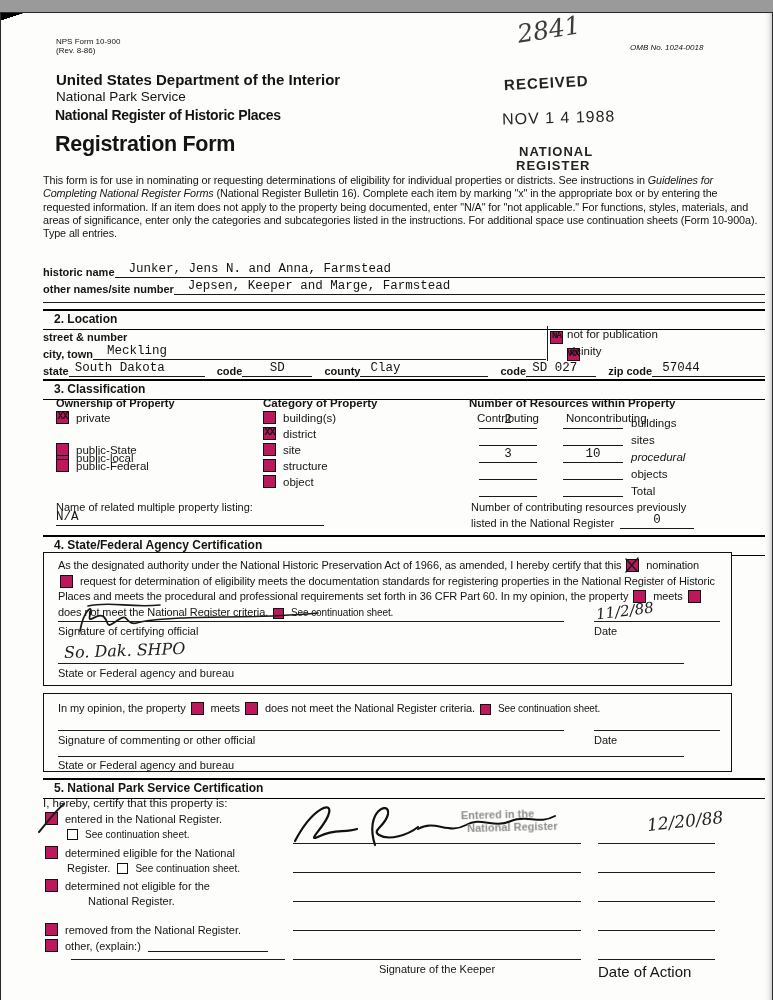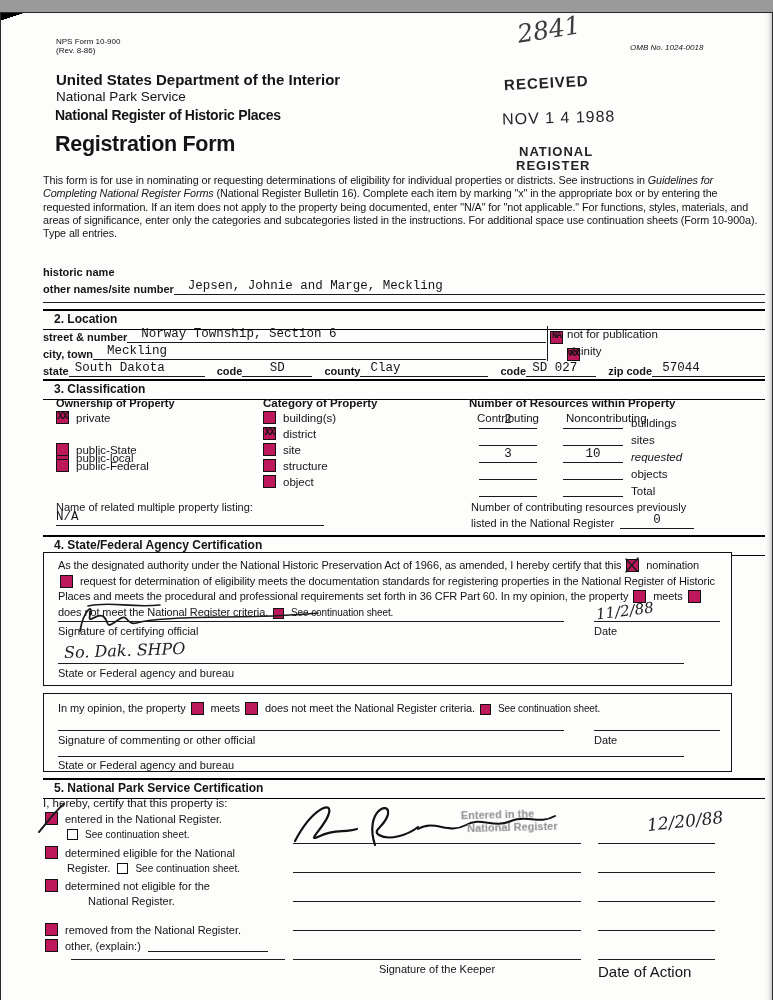--- a/index.html
+++ b/index.html
@@ -61,32 +61,32 @@
   <div class="abs b stamp" style="left:515px;top:145px;font-size:13px;">REGISTER</div>
 
   
   <div class="abs" style="left:42px;top:161px;width:724px;font-size:10.8px;line-height:13.3px;letter-spacing:-0.1px;">
     <span>This form is for use in nominating or requesting determinations of eligibility for individual properties or districts. See instructions in </span><span class="it">Guidelines for Completing National Register Forms</span><span> (National Register Bulletin 16). Complete each item by marking "x" in the appropriate box or by entering the requested information. If an item does not apply to the property being documented, enter "N/A" for "not applicable." For functions, styles, materials, and areas of significance, enter only the categories and subcategories listed in the instructions. For additional space use continuation sheets (Form 10-900a). Type all entries.</span>
   </div>
 
   
   <div class="row" style="left:42px;top:248px;width:722px;height:17px;">
     <span class="flabel">historic name</span>
+    <span class="uv tv">Junker, Jens N. and Anna, Farmstead</span>
   </div>
   <div class="row" style="left:42px;top:265px;width:722px;height:17px;">
     <span class="flabel">other names/site number</span>
-    <span class="uv tv">Jepsen, Johnie and Marge, Meckling</span>
+    <span class="uv tv">Jepsen, Keeper and Marge, Farmstead</span>
   </div>
   <div class="line" style="left:42px;top:289px;width:722px;"></div>
 
   
   <div class="shead" style="top:296px;">2.  Location</div>
   <div class="row" style="left:42px;top:314px;width:503px;height:16px;">
     <span class="flabel">street &amp; number</span>
-    <span class="uv tv">Norway Township, Section 6</span>
   </div>
   <div class="row" style="left:42px;top:331px;width:503px;height:16px;">
     <span class="flabel">city, town</span>
     <span class="uv tv">Meckling</span>
   </div>
   <div class="vline" style="left:546px;top:313px;height:35px;"></div>
   <span class="cb abs" style="left:549px;top:315px;"><span class="mk tv" style="font-size:9px;">NA</span></span>
   <div class="abs" style="left:566px;top:315px;font-size:11.5px;">not for publication</div>
   <span class="cb abs" style="left:549px;top:332px;"><span class="mk tv" style="font-size:10px;">xx</span></span>
   <div class="abs" style="left:566px;top:332px;font-size:11.5px;">vicinity</div>
@@ -173,21 +173,21 @@
     <span style="font-size:11.5px;margin-left:8px;">buildings</span>
   </div>
   <div class="rcell" style="left:478px;top:419px;width:286px;height:14px;">
     <span class="cell tv" style="width:58px;"></span>
     <span class="cell tv" style="width:60px;margin-left:26px;"></span>
     <span style="font-size:11.5px;margin-left:8px;">sites</span>
   </div>
   <div class="rcell" style="left:478px;top:436px;width:286px;height:14px;">
     <span class="cell tv" style="width:58px;">3</span>
     <span class="cell tv" style="width:60px;margin-left:26px;">10</span>
-    <span class="it" style="font-size:11.5px;margin-left:8px;">requested</span>
+    <span class="it" style="font-size:11.5px;margin-left:8px;">procedural</span>
   </div>
   <div class="rcell" style="left:478px;top:470px;width:286px;height:14px;">
     <span class="cell tv" style="width:58px;"></span>
     <span class="cell tv" style="width:60px;margin-left:26px;"></span>
     <span style="font-size:11.5px;margin-left:8px;">Total</span>
   </div>
   <div class="rcell" style="left:478px;top:453px;width:286px;height:14px;">
     <span class="cell tv" style="width:58px;"></span>
     <span class="cell tv" style="width:60px;margin-left:26px;"></span>
     <span style="font-size:11.5px;margin-left:8px;">objects</span>

